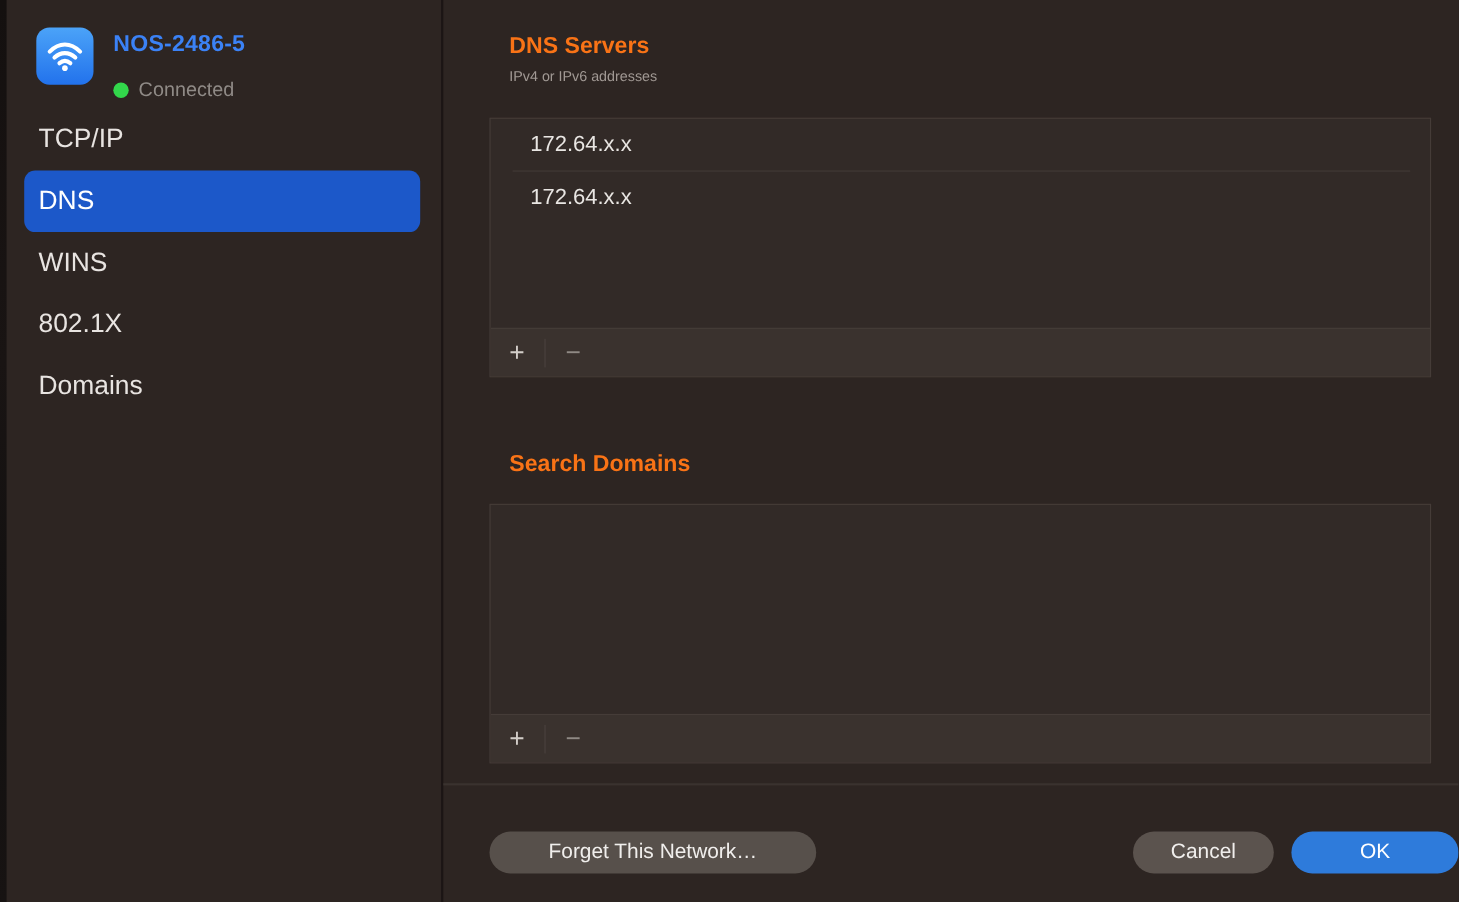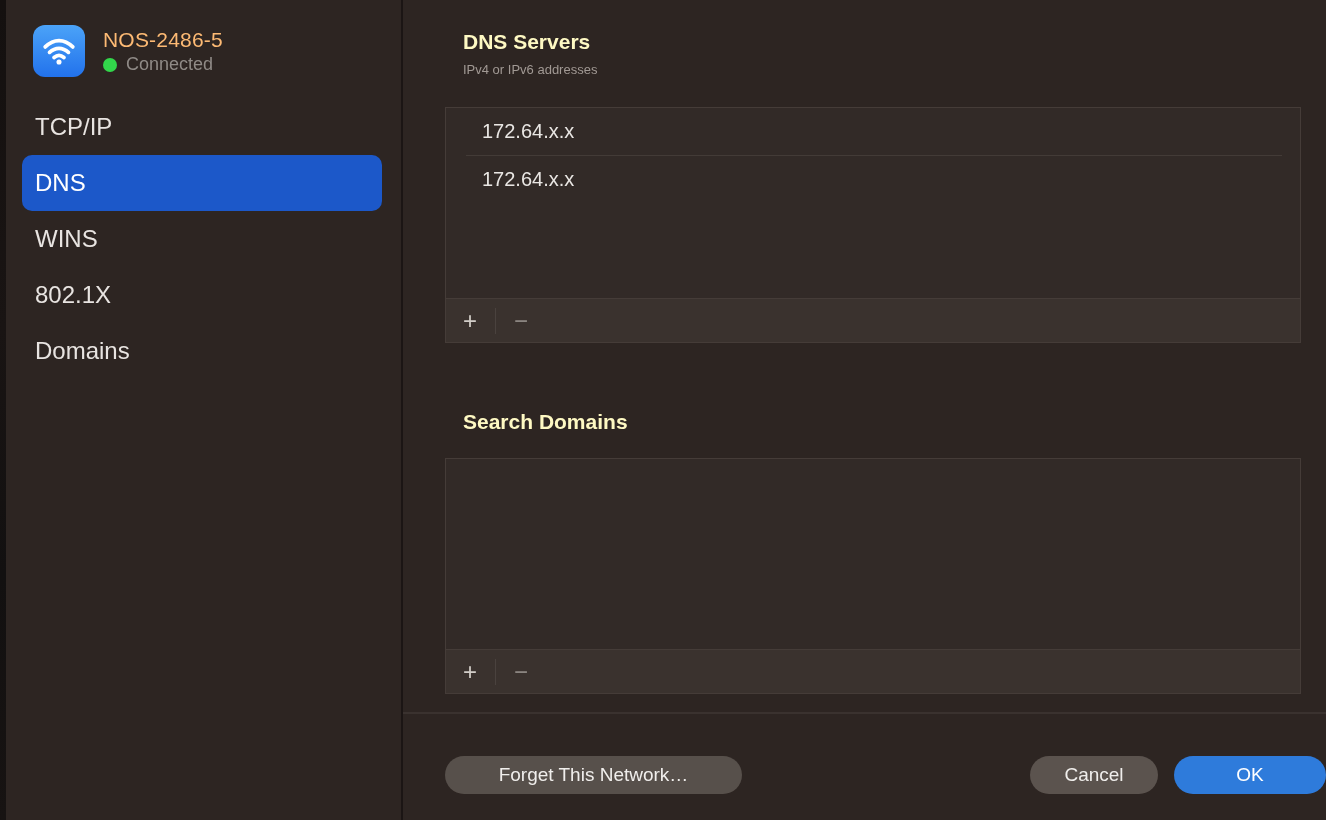--- a/index.html
+++ b/index.html
@@ -25,38 +25,38 @@
     background: #1b1514;
   }
   .net-header { position: absolute; left: 27px; top: 25px; display: flex; gap: 18px; }
   .wifi-badge {
     width: 52px; height: 52px; border-radius: 12px;
     background: linear-gradient(180deg, #4ba3f8, #2272ec);
     display: flex; align-items: center; justify-content: center;
     flex: 0 0 auto;
   }
   .net-meta { padding-top: 3px; }
-  .net-name { font-size: 21px; font-weight: 400; color: #fdba74; letter-spacing: .2px; }
-  .net-status { display: flex; align-items: center; gap: 9px; margin-top: 2px; }
+  .net-name { font-size: 21px; font-weight: 700; color: #3b82f6; letter-spacing: .2px; }
+  .net-status { display: flex; align-items: center; gap: 9px; margin-top: 19px; }
   .status-dot { width: 14px; height: 14px; border-radius: 50%; background: #32d74b; }
   .status-text { font-size: 18px; color: #8f8a86; }
 
   .nav { position: absolute; left: 0; top: 99px; width: 100%; }
   .nav-item {
     height: 56px; display: flex; align-items: center;
     padding-left: 29px; font-size: 24px; color: #e8e4e1; cursor: default;
   }
   .nav-item.selected {
     margin: 0 19px 0 16px; padding-left: 13px;
     border-radius: 10px; background: #1c58c9; color: #ffffff;
   }
 
   
   .main { position: absolute; left: 403px; top: 0; width: 923px; height: 100%; }
-  .section-title { position: absolute; left: 60px; font-size: 21px; font-weight: 600; color: #fef9c3; }
+  .section-title { position: absolute; left: 60px; font-size: 21px; font-weight: 600; color: #f97316; }
   .section-sub { position: absolute; left: 60px; font-size: 13px; color: #a19994; }
 
   .list-box {
     position: absolute; left: 42px; width: 856px; height: 236px;
     background: #322a27;
     border: 1px solid #453c38;
     border-radius: 0;
     overflow: hidden;
   }
   .list-row {

